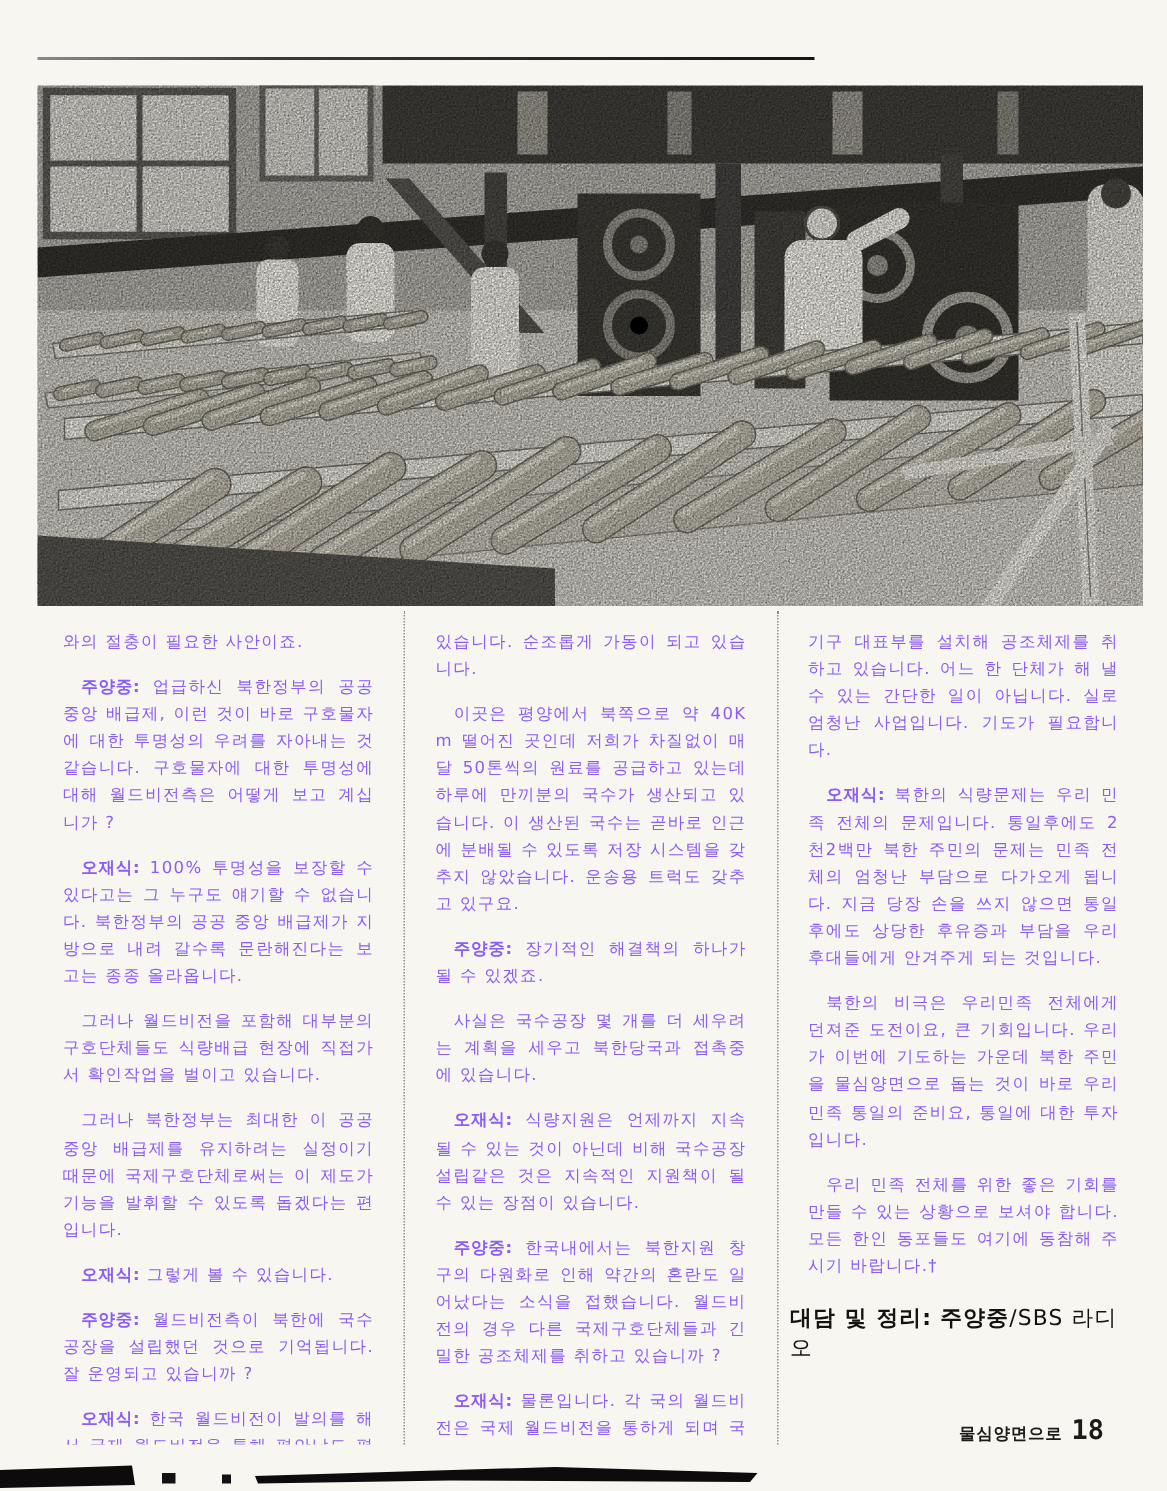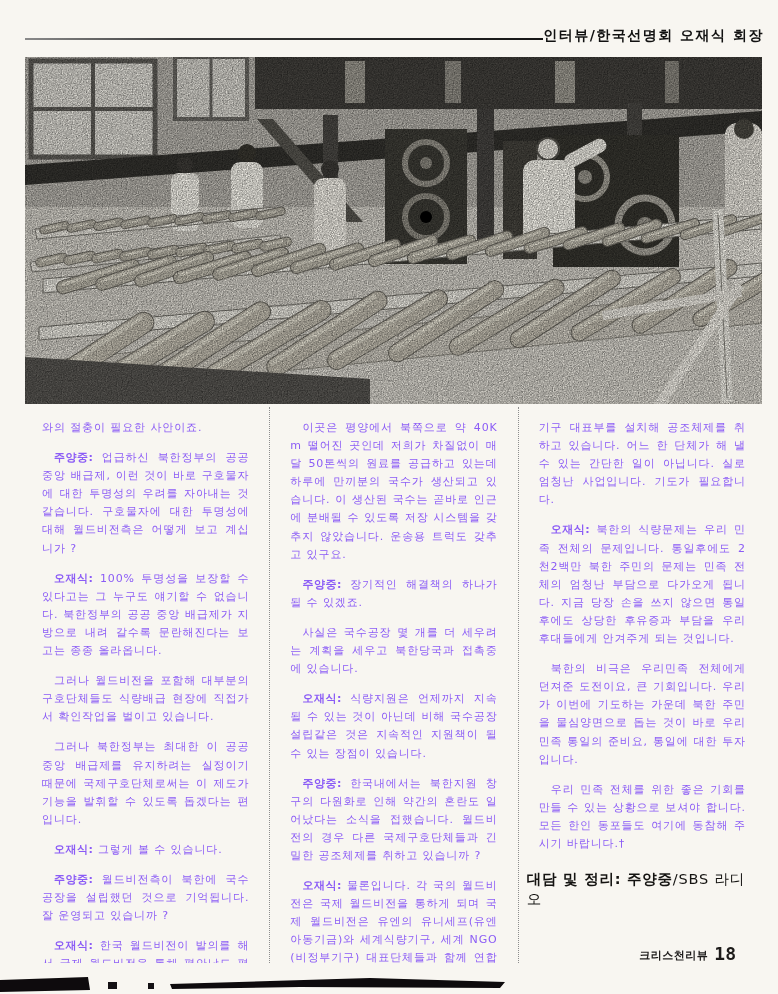--- a/index.html
+++ b/index.html
@@ -47,21 +47,20 @@
   .footer .num{font-size:18px;font-weight:bold;font-family:"DejaVu Sans Mono","Liberation Mono",monospace;}
   
   .scan-strip{position:absolute;left:0;bottom:0;width:520px;height:20px;pointer-events:none;}
 </style>
 </head>
 <body>
 
 <div class="page">
 
   <div class="header-rule"></div>
-  <div class="header-title">인터뷰/한국선명회 오재식 회장</div>
 
   <div class="photo">
     <svg viewBox="0 0 737 347" xmlns="http://www.w3.org/2000/svg">
       <defs>
         <filter id="grain" x="0" y="0" width="100%" height="100%">
           <feTurbulence type="fractalNoise" baseFrequency="0.8" numOctaves="2" stitchTiles="stitch" result="n"></feTurbulence>
           <feColorMatrix in="n" type="matrix" values="0 0 0 0 0  0 0 0 0 0  0 0 0 0 0  0.9 0.9 0.9 0 -0.9"></feColorMatrix>
         </filter>
       </defs>
 
@@ -256,20 +255,21 @@
         <p class="">와의 절충이 필요한 사안이죠.</p>
         <p class="indent"><b>주양중:</b> 업급하신 북한정부의 공공 중앙 배급제, 이런 것이 바로 구호물자에 대한 투명성의 우려를 자아내는 것 같습니다. 구호물자에 대한 투명성에 대해 월드비전측은 어떻게 보고 계십니가 ?</p>
         <p class="indent"><b>오재식:</b> 100% 투명성을 보장할 수 있다고는 그 누구도 얘기할 수 없습니다. 북한정부의 공공 중앙 배급제가 지방으로 내려 갈수록 문란해진다는 보고는 종종 올라옵니다.</p>
         <p class="indent">그러나 월드비전을 포함해 대부분의 구호단체들도 식량배급 현장에 직접가서 확인작업을 벌이고 있습니다.</p>
         <p class="indent">그러나 북한정부는 최대한 이 공공 중앙 배급제를 유지하려는 실정이기 때문에 국제구호단체로써는 이 제도가 기능을 발휘할 수 있도록 돕겠다는 편입니다.</p>
         <p class="indent"><b>오재식:</b> 그렇게 볼 수 있습니다.</p>
         <p class="indent"><b>주양중:</b> 월드비전측이 북한에 국수공장을 설립했던 것으로 기억됩니다. 잘 운영되고 있습니까 ?</p>
         <p class="indent"><b>오재식:</b> 한국 월드비전이 발의를 해서 국제 월드비전을 통해 평안남도 평원군 신성리에 공장을 세워, 지난 해 12월부터 가동을 해 오고</p>
       </div>
     <div class="col sep">
+        <p class="">있습니다. 순조롭게 가동이 되고 있습니다.</p>
         <p class="indent">이곳은 평양에서 북쪽으로 약 40Km 떨어진 곳인데 저희가 차질없이 매 달 50톤씩의 원료를 공급하고 있는데 하루에 만끼분의 국수가 생산되고 있습니다. 이 생산된 국수는 곧바로 인근에 분배될 수 있도록 저장 시스템을 갖추지 않았습니다. 운송용 트럭도 갖추고 있구요.</p>
         <p class="indent"><b>주양중:</b> 장기적인 해결책의 하나가 될 수 있겠죠.</p>
         <p class="indent">사실은 국수공장 몇 개를 더 세우려는 계획을 세우고 북한당국과 접촉중에 있습니다.</p>
         <p class="indent"><b>오재식:</b> 식량지원은 언제까지 지속될 수 있는 것이 아닌데 비해 국수공장 설립같은 것은 지속적인 지원책이 될 수 있는 장점이 있습니다.</p>
         <p class="indent"><b>주양중:</b> 한국내에서는 북한지원 창구의 다원화로 인해 약간의 혼란도 일어났다는 소식을 접했습니다. 월드비전의 경우 다른 국제구호단체들과 긴밀한 공조체제를 취하고 있습니까 ?</p>
         <p class="indent"><b>오재식:</b> 물론입니다. 각 국의 월드비전은 국제 월드비전을 통하게 되며 국제 월드비전은 유엔의 유니세프(유엔아동기금)와 세계식량기구, 세계 NGO(비정부기구) 대표단체들과 함께 연합해 평양에 민간</p>
       </div>
     <div class="col">
       <div>
           <p class="">기구 대표부를 설치해 공조체제를 취하고 있습니다. 어느 한 단체가 해 낼 수 있는 간단한 일이 아닙니다. 실로 엄청난 사업입니다. 기도가 필요합니다.</p>
@@ -281,21 +281,21 @@
         <div class="l1">
           <b>대담 및 정리:</b>
           <b>주양중</b><span>/SBS 라디오</span>
         </div>
 
       </div>
     </div>
   </div>
 
   <div class="footer">
-    <span class="mag">크리스천리뷰</span>
+    <span class="mag">물심양면으로</span>
     <span class="num">18</span>
   </div>
 
   <svg class="scan-strip" viewBox="0 0 520 20">
     <polygon points="0,6 88,3 90,16 0,18" fill="#0e0b0d"></polygon>
     <rect x="108" y="8" width="9" height="7" fill="#141114"></rect>
     <rect x="148" y="9" width="6" height="6" fill="#141114"></rect>
     <polygon points="170,10 370,4 505,8 500,14 300,13 172,15" fill="#0e0b0d"></polygon>
   </svg>
 

